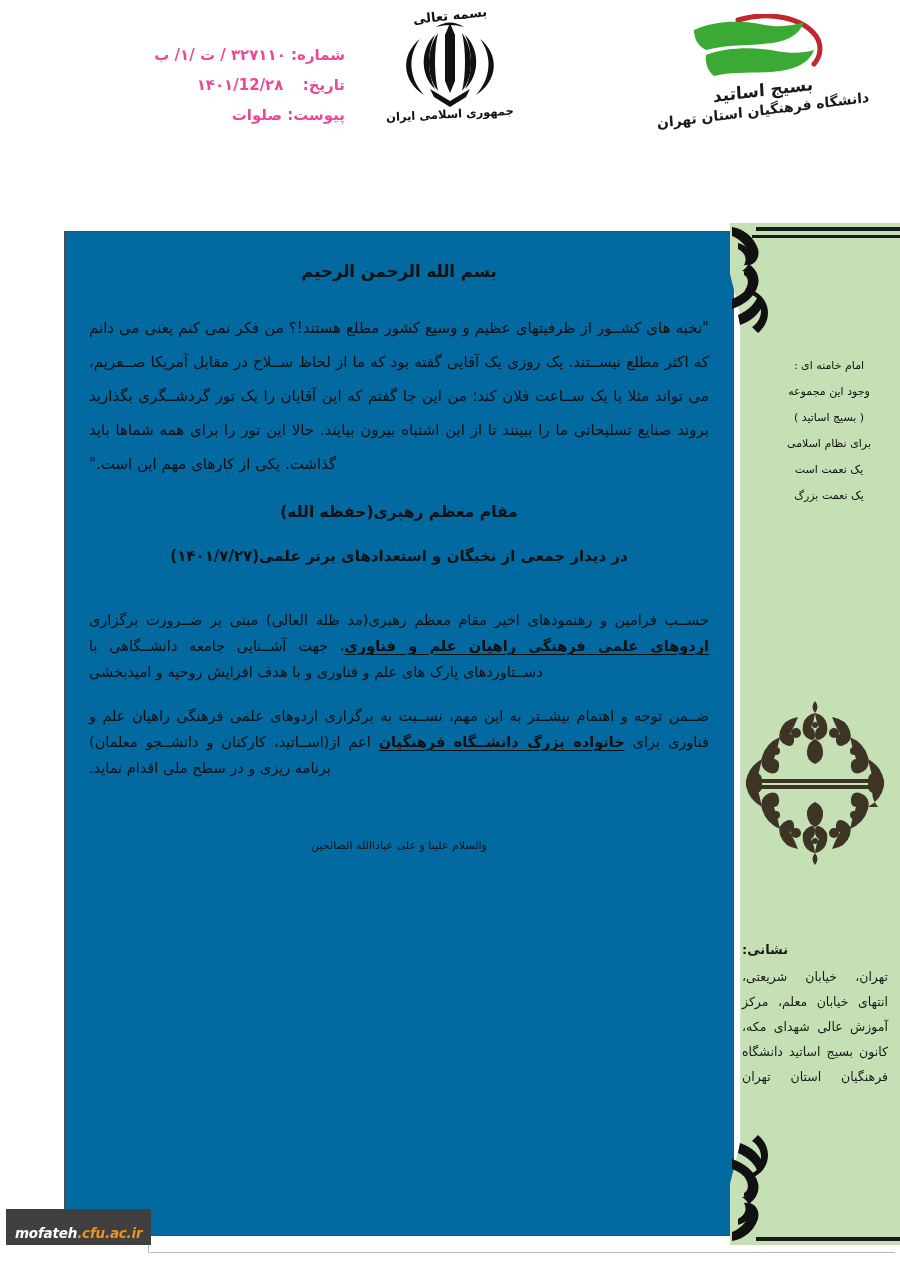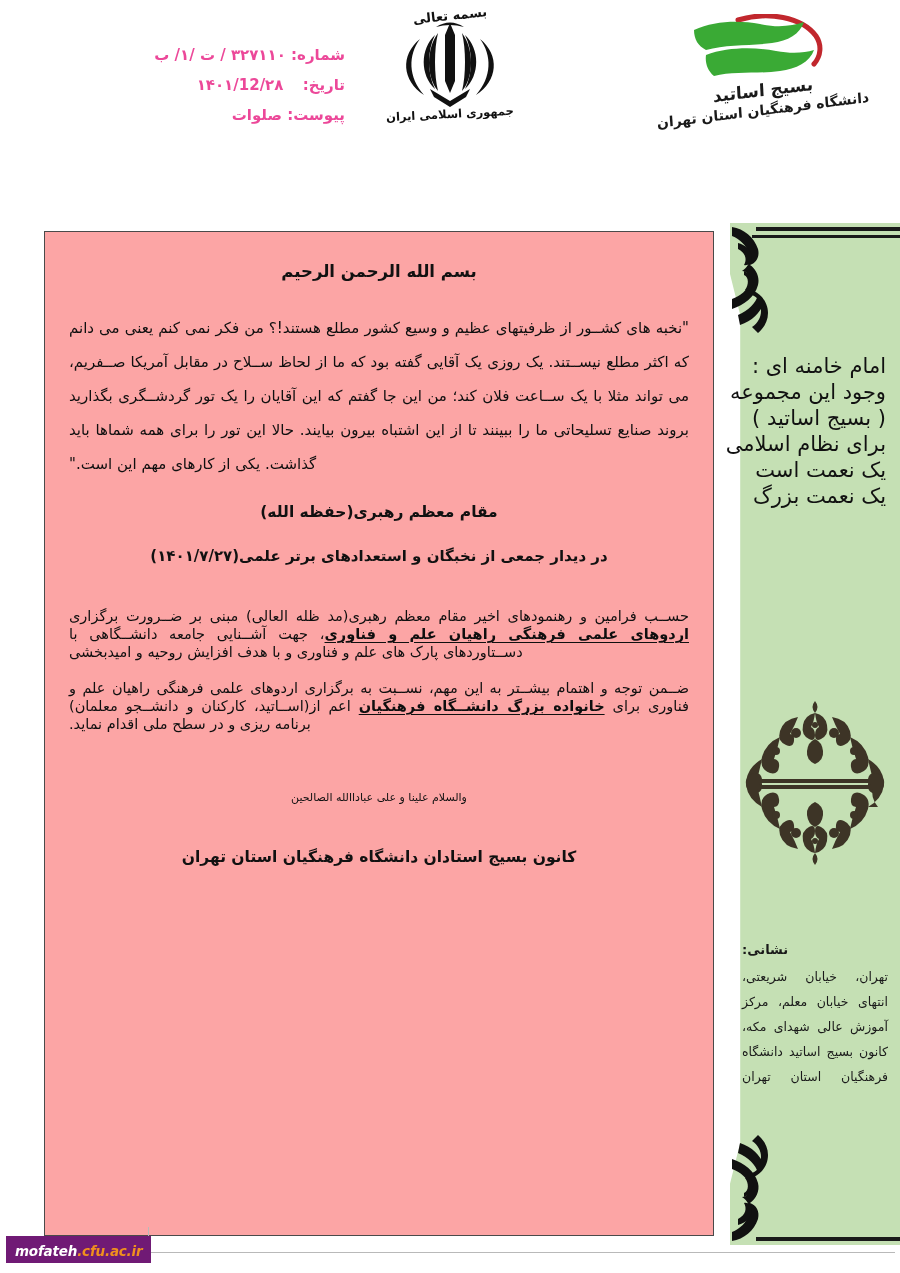--- a/index.html
+++ b/index.html
@@ -105,25 +105,25 @@
     top: 215px;
     left: 0;
     width: 900px;
     height: 1058px;
   }
 
   
   .content-box {
     position: absolute;
     top: 16px;
-    left: 44px;
+    left: 64px;
     width: 670px;
     height: 1005px;
     border: 1.5px solid #4a4a4a;
-    background: #fca5a5;
+    background: #0369a1;
     box-sizing: border-box;
     padding: 18px 24px 0 24px;
     direction: rtl;
     text-align: justify;
   }
 
   .bismillah {
     text-align: center;
     font-size: 16.5px;
     font-weight: bold;
@@ -143,21 +143,21 @@
   .attrib {
     text-align: center;
     font-weight: bold;
     font-size: 15.5px;
     margin: 10px 0 0 0;
   }
   .attrib.second { margin-top: 26px; font-size: 15px; }
 
   .para {
     font-size: 14.5px;
-    line-height: 18px;
+    line-height: 26px;
     text-align: justify;
     text-align-last: left;
     margin: 0;
     color: #0f0f0f;
   }
   .para.gap-top { margin-top: 42px; }
   .para.gap-sm { margin-top: 18px; }
 
   .u-bold {
     font-weight: bold;
@@ -214,21 +214,21 @@
   .corner-orn.tl { top: 2px; left: -6px; }
   .corner-orn.bl { bottom: 2px; left: -6px; transform: scaleY(-1); }
 
   .side-quote {
     position: absolute;
     top: 130px;
     left: 10px;
     right: 14px;
     text-align: center;
     direction: rtl;
-    font-size: 21px;
+    font-size: 11px;
     line-height: 26px;
     color: #111;
     padding-left: 32px;
   }
   .side-quote .line { display: block; white-space: nowrap; }
 
   .side-orn {
     position: absolute;
     top: 470px;
     left: 0; right: 0;
@@ -256,23 +256,23 @@
     text-align-last: left;
     margin-bottom: 2px;
     font-size: 13px;
     margin-top: 24px;
   }
 
   
   .watermark {
     position: absolute;
     left: 6px;
-    bottom: 10px;
-    background: #701a75;
-    padding: 7px 9px 4px 9px;
+    bottom: 28px;
+    background: #404040;
+    padding: 16px 9px 4px 9px;
     font-family: "DejaVu Sans", "Liberation Sans", sans-serif;
     font-size: 13.5px;
     font-weight: bold;
     font-style: italic;
     direction: ltr;
     white-space: nowrap;
     letter-spacing: -.2px;
   }
   .wm-a { color: #ffffff; }
   .wm-b { color: #f0901e; }
@@ -366,21 +366,20 @@
       <span>حســب فرامین و رهنمودهای اخیر مقام معظم رهبری(مد ظله العالی) مبنی بر ضــرورت برگزاری </span><span class="u-bold">اردوهای علمی فرهنگی راهیان علم و فناوری</span><span>، جهت آشــنایی جامعه دانشــگاهی با دســتاوردهای پارک های علم و فناوری و با هدف افزایش روحیه و امیدبخشی</span>
     </p>
 
 
 
     <p class="para gap-sm">
       <span>ضــمن توجه و اهتمام بیشــتر به این مهم، نســبت به برگزاری اردوهای علمی  فرهنگی راهیان علم و فناوری برای </span><span class="u-bold">خانواده بزرگ دانشــگاه فرهنگیان</span><span> اعم از(اســاتید، کارکنان و دانشــجو معلمان) برنامه ریزی و در سطح ملی اقدام نماید.</span>
     </p>
 
     <div class="closing">والسلام علینا و علی عباداالله الصالحین</div>
-    <div class="signature">کانون بسیج استادان دانشگاه فرهنگیان استان تهران</div>
   </div>
 
   <div class="side-panel">
     <div class="side-bg"></div>
     <div class="side-rule-top"></div>
     <div class="side-rule-top2"></div>
     <div class="side-rule-bottom"></div>
 
     <svg class="corner-orn tl" viewBox="0 0 54 110">
       <g fill="#111">

